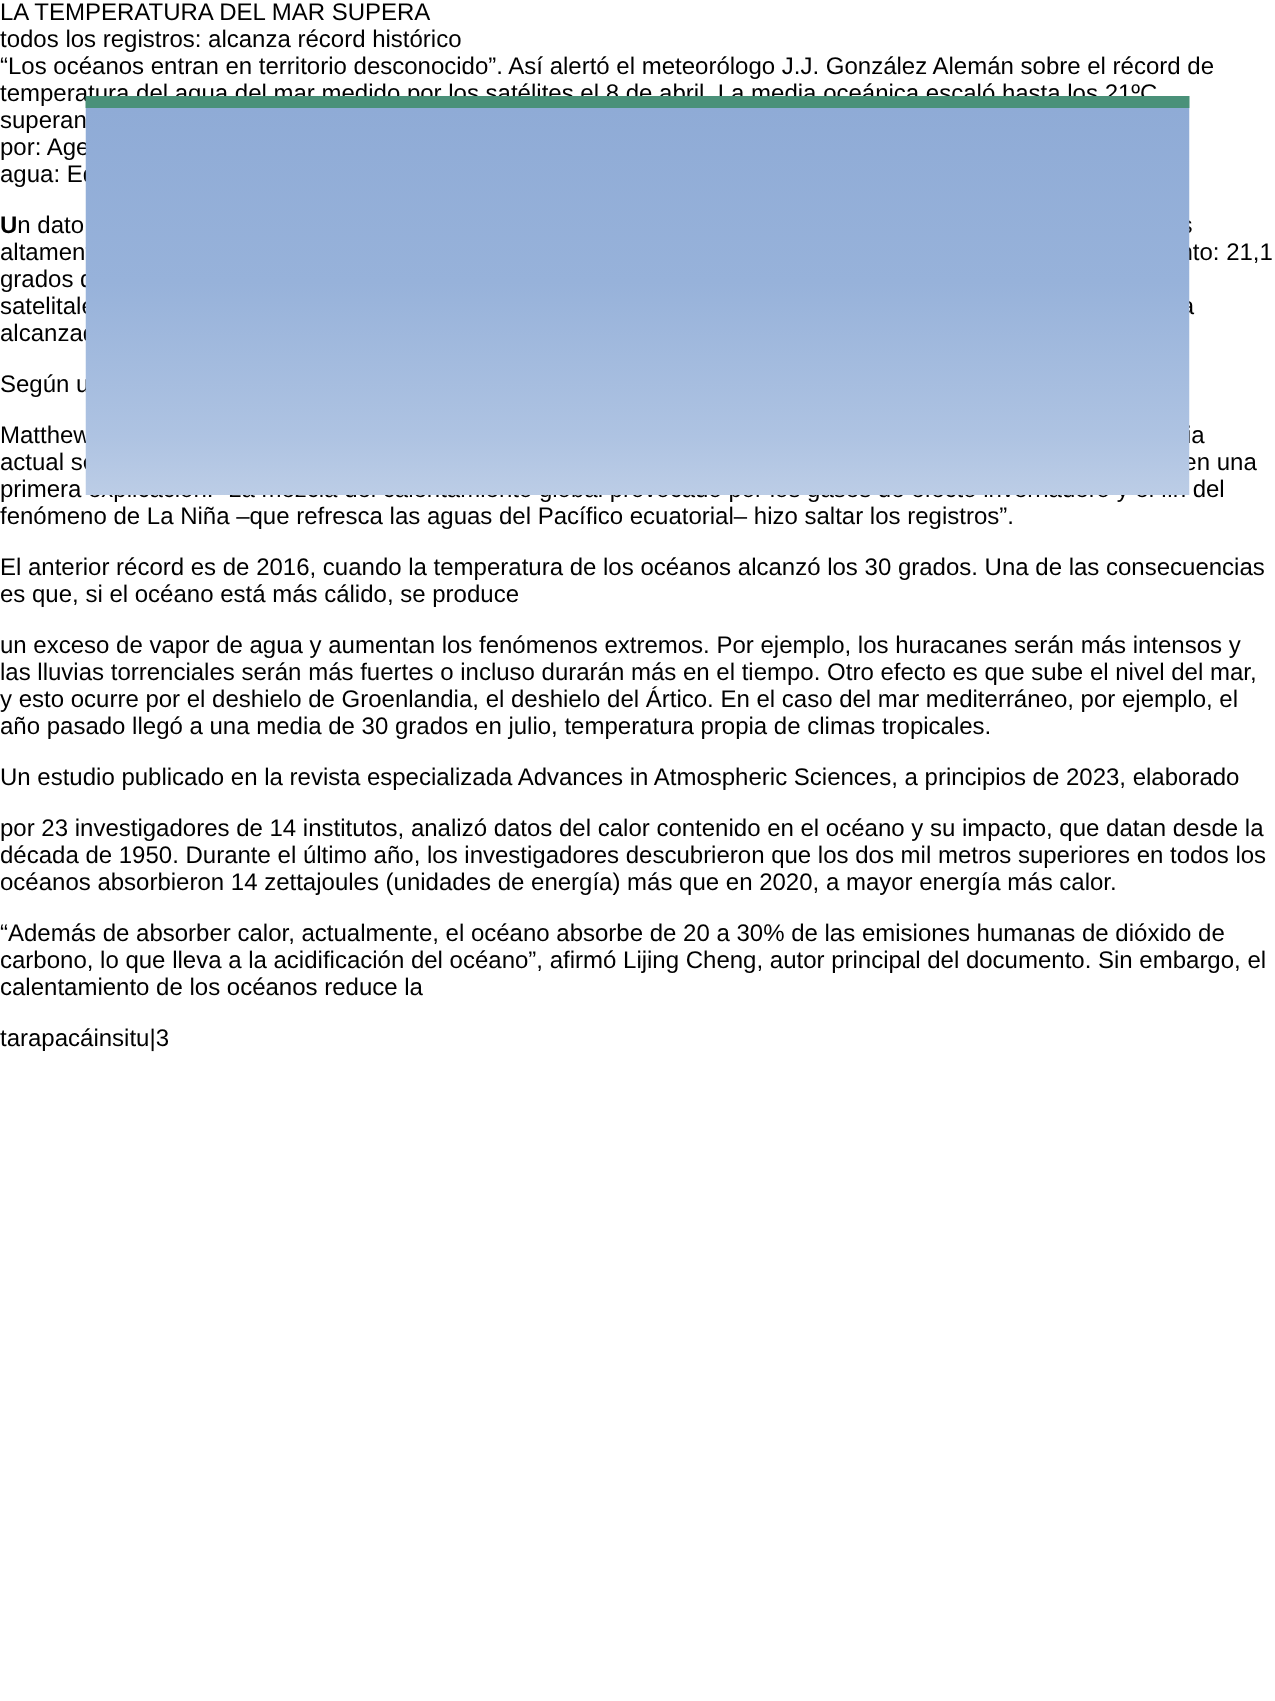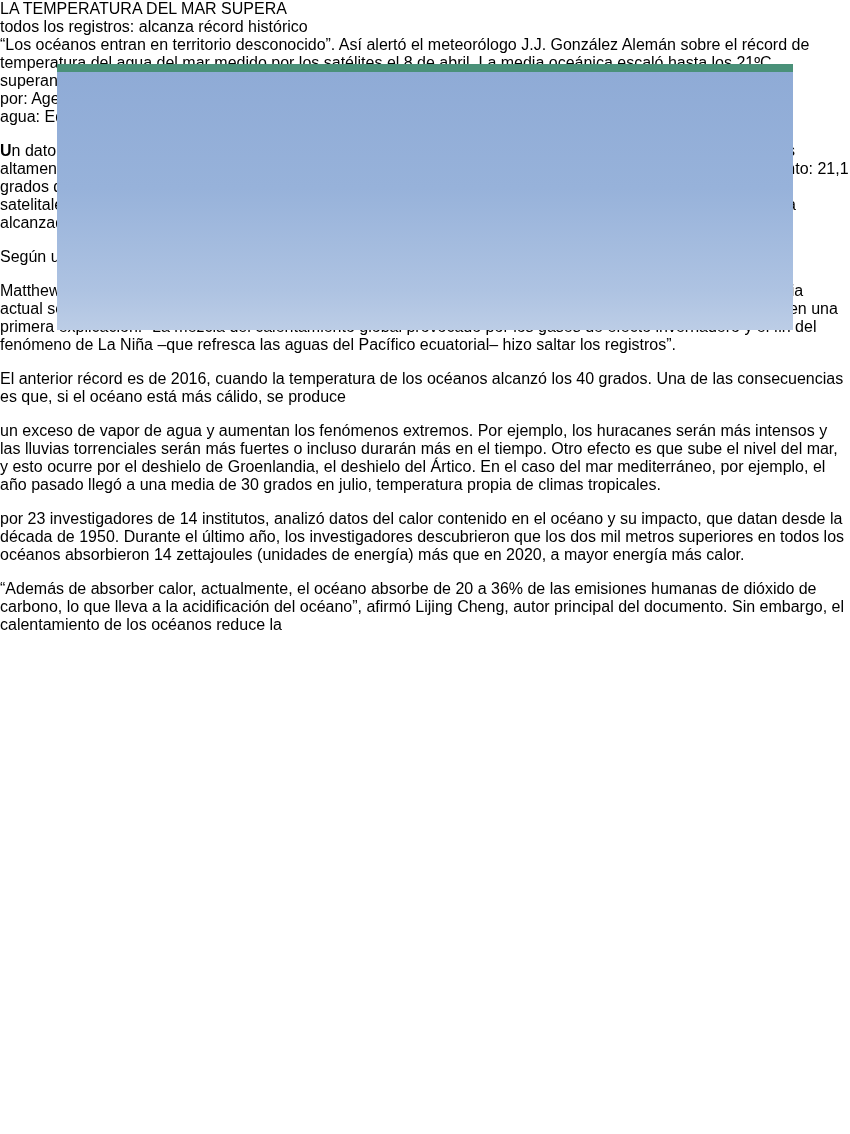--- a/index.html
+++ b/index.html
@@ -126,25 +126,29 @@
 
   <div class="columns">
     <div class="col">
       <p>
         <span class="dropcap"><b>U</b></span><span>n dato de la Administración Nacional Oceánica y Atmosférica de Estados Unidos (NOAA) tiene a los científicos altamente preocupados: se trata del calentamiento de los océanos, que han alcanzado el récord de calentamiento: 21,1 grados de temperatura media en el planeta. Se trata del agua marina más caliente desde que hay mediciones satelitales, es decir, al menos en los últimos 45 años. Una temperatura que nunca hasta este momento se había alcanzado, y que preocupa por el impacto que pueda tener en el medioambiente.</span>
       </p>
       <p class="indent">Según una información en ‘The Guardian’, el profesor</p>
     </div>
     <div class="col">
       <p>Matthew England, científico climático de la Universidad de Nueva Gales del Sur, ha asegurado que “la trayectoria actual se está saliendo de las listas, rompiendo récords anteriores”. Algunos investigadores se han aventurado en una primera explicación: “La mezcla del calentamiento global provocado por los gases de efecto invernadero y el fin del fenómeno de La Niña –que refresca las aguas del Pacífico ecuatorial– hizo saltar los registros”.</p>
-      <p class="indent">El anterior récord es de 2016, cuando la temperatura de los océanos alcanzó los 40 grados. Una de las consecuencias es que, si el océano está más cálido, se produce</p>
+      <p class="indent">El anterior récord es de 2016, cuando la temperatura de los océanos alcanzó los 30 grados. Una de las consecuencias es que, si el océano está más cálido, se produce</p>
     </div>
     <div class="col">
       <p>un exceso de vapor de agua y aumentan los fenómenos extremos. Por ejemplo, los huracanes serán más intensos y las lluvias torrenciales serán más fuertes o incluso durarán más en el tiempo. Otro efecto es que sube el nivel del mar, y esto ocurre por el deshielo de Groenlandia, el deshielo del Ártico. En el caso del mar mediterráneo, por ejemplo, el año pasado llegó a una media de 30 grados en julio, temperatura propia de climas tropicales.</p>
+      <p>Un estudio publicado en la revista especializada Advances in Atmospheric Sciences, a principios de 2023, elaborado</p>
     </div>
     <div class="col">
       <p>por 23 investigadores de 14 institutos, analizó datos del calor contenido en el océano y su impacto, que datan desde la década de 1950. Durante el último año, los investigadores descubrieron que los dos mil metros superiores en todos los océanos absorbieron 14 zettajoules (unidades de energía) más que en 2020, a mayor energía más calor.</p>
-      <p class="indent">“Además de absorber calor, actualmente, el océano absorbe de 20 a 36% de las emisiones humanas de dióxido de carbono, lo que lleva a la acidificación del océano”, afirmó Lijing Cheng, autor principal del documento. Sin embargo, el calentamiento de los océanos reduce la</p>
+      <p class="indent">“Además de absorber calor, actualmente, el océano absorbe de 20 a 30% de las emisiones humanas de dióxido de carbono, lo que lleva a la acidificación del océano”, afirmó Lijing Cheng, autor principal del documento. Sin embargo, el calentamiento de los océanos reduce la</p>
     </div>
   </div>
 
+  <div class="footer">
+    <span>tarapacá</span><span class="bold">insitu</span><span class="bar">|</span><span class="pnum">3</span>
+  </div>
 
 </div>
 
 </body></html>

